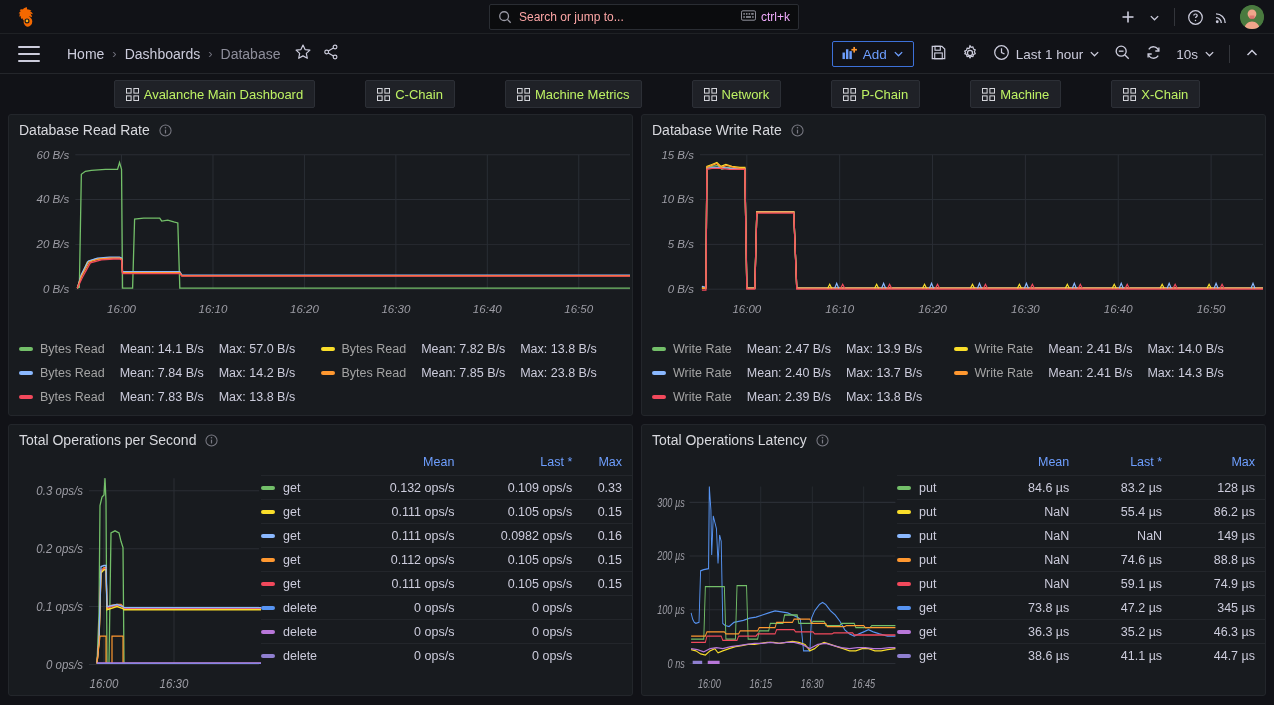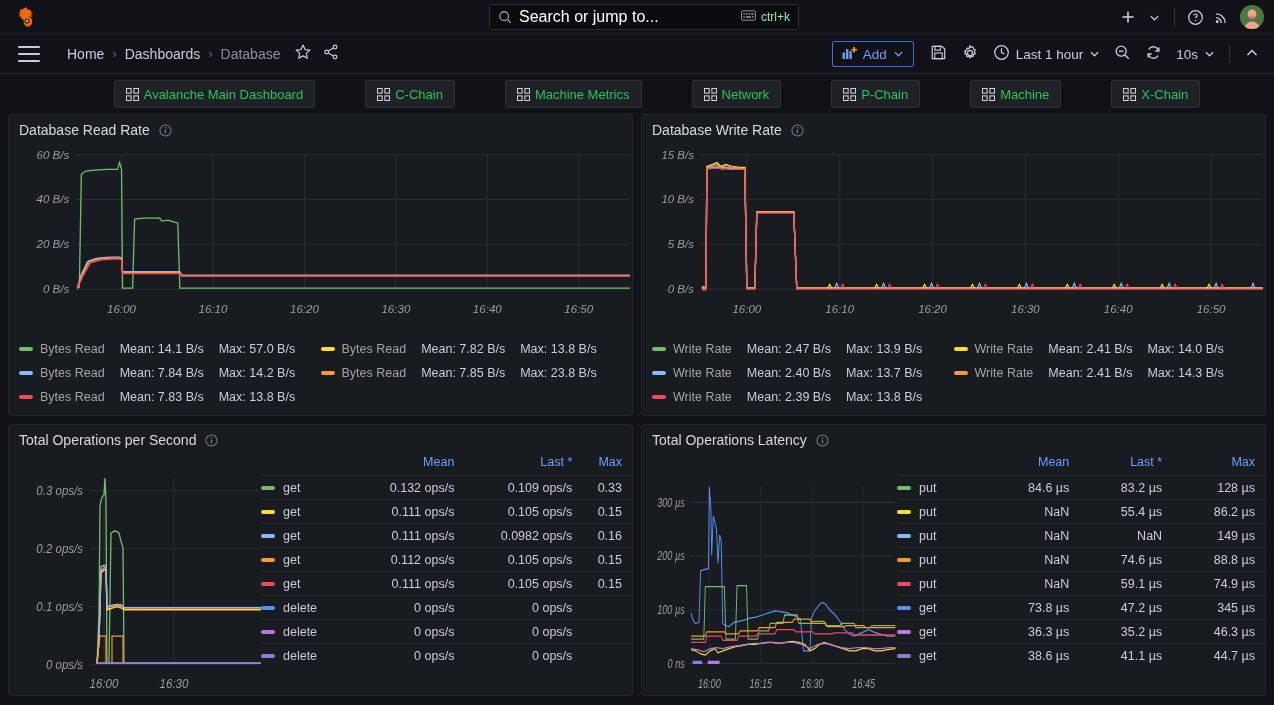--- a/index.html
+++ b/index.html
@@ -23,22 +23,22 @@
   .search-wrap {
     position: absolute; left: 489px; top: 4px;
     width: 310px; height: 26px;
     background: #0b0c0e;
     border: 1px solid #2a2d33;
     border-radius: 2px;
     display: flex; align-items: center;
     padding: 0 8px;
   }
   .search-wrap .sicon { margin-right: 7px; display:flex; }
-  .search-ph { font-size: 16px; color: #ffffff; flex: 1; }
-  .kbd-hint { display: flex; align-items: center; gap: 5px; font-size: 12px; color: #86efac; }
+  .search-ph { font-size: 12px; color: #fca5a5; flex: 1; }
+  .kbd-hint { display: flex; align-items: center; gap: 5px; font-size: 12px; color: #f0abfc; }
   .topnav-right {
     position: absolute; right: 10px; top: 0; height: 34px;
     display: flex; align-items: center; gap: 0px;
   }
   .tn-btn { width: 26px; height: 26px; display:flex; align-items:center; justify-content:center; border-radius:2px; cursor:pointer;}
   .tn-div { width:1px; height:18px; background:#33353b; margin: 0 7px; }
   .avatar {
     width: 24px; height: 24px; border-radius: 50%;
     background: #3a6b3a;
     display:flex; align-items:center; justify-content:center;
@@ -81,21 +81,21 @@
   .dashlinks {
     height: 40px; width: 100%;
     display:flex; align-items:center; justify-content:center;
     gap: 10px;
     background: #111217;
   }
   .dashlink {
     display:flex; align-items:center; gap:5px;
     height:28px; padding: 0 11px;
     background:#1f2127; border:1px solid #2c2f36; border-radius:2px;
-    font-size: 13px; color:#22c55e; cursor:pointer;margin-left:40px;
+    font-size: 13px; color:#bef264; cursor:pointer;margin-left:40px;
   }
 
   
   .grid {
     padding: 0 8px 8px 8px;
     display: grid;
     grid-template-columns: 1fr 1fr;
     grid-template-rows: 302px 272px;
     gap: 8px;
   }

